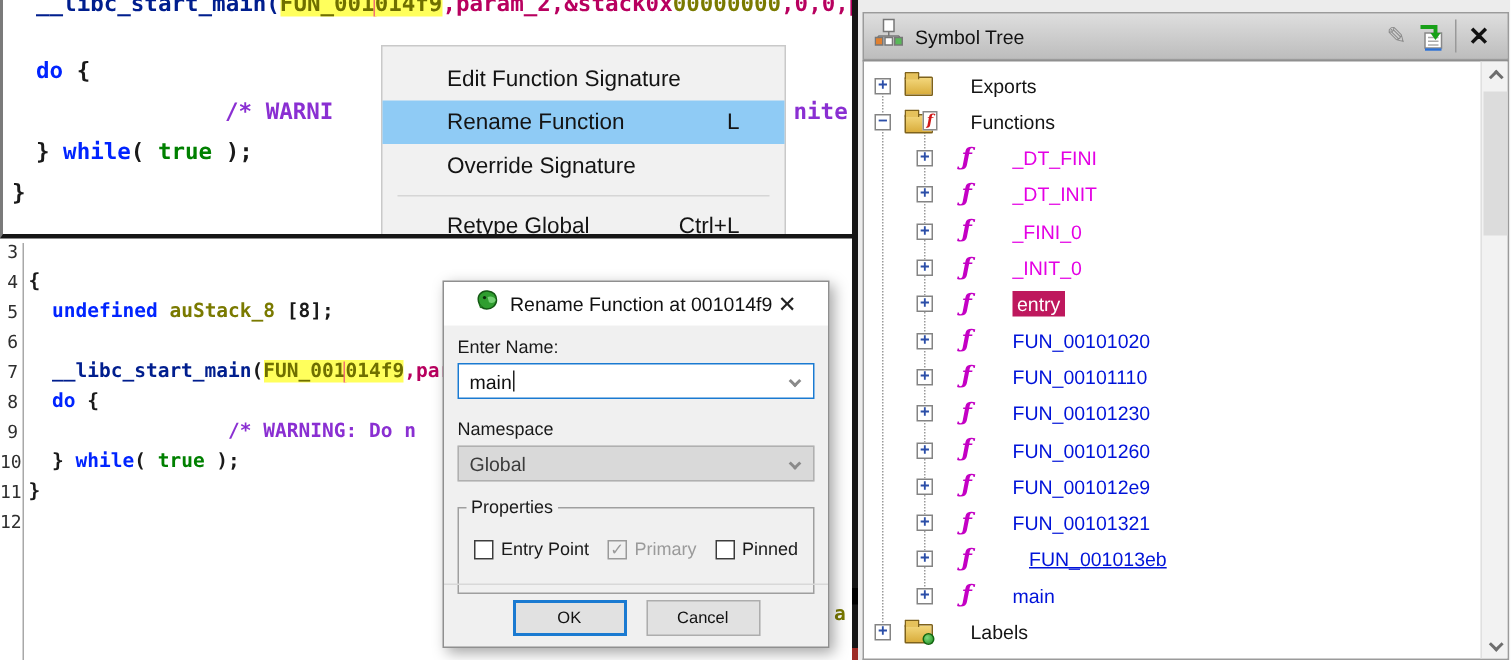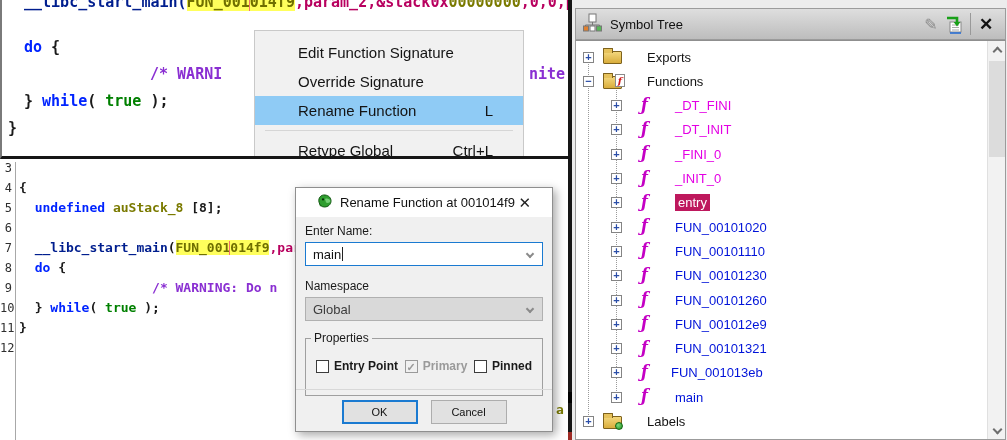--- a/index.html
+++ b/index.html
@@ -99,21 +99,21 @@
   #dlg-body { position:relative; padding:7px 9px 0 9px; height:216px; }
   .dlg-label { font-size:12px; color:#1a1a1a; }
   .combo { height:24px; display:flex; align-items:center; padding:0 7px; font-size:13px; margin-top:4px; position:relative; }
   .combo .chev { border-color:#8a8a8a; width:6px; height:6px; position:absolute; right:9px; top:8px; transform:rotate(45deg); }
   #name-combo { background:#fff; border:1px solid #1a7ad1; color:#111; }
   #ns-combo { background:#d9d9d9; border:1px solid #b0b0b0; color:#3c3c3c; }
   .input-caret { display:inline-block; width:1px; height:14px; background:#222; margin-left:1px; }
   #prop-group { position:relative; margin-top:17px; border:1px solid #9f9f9f; height:58px; }
   #prop-legend { position:absolute; top:-8px; left:5px; background:#f0f0f0; padding:0 3px; font-size:12px; color:#1a1a1a; }
   #prop-row { display:flex; align-items:center; justify-content:space-between; padding:0 10px; margin-top:20px; }
-  .cb-wrap { display:flex; align-items:center; gap:5px; font-size:12px; font-weight:bold; color:#1a1a1a; }
+  .cb-wrap { display:flex; align-items:center; gap:5px; font-size:12px; font-weight:normal; color:#1a1a1a; }
   .cb { width:13px; height:13px; background:#fff; border:1px solid #3c3c3c;
         font-size:11px; line-height:12px; text-align:center; }
   .cb.dis { border-color:#9a9a9a; background:#f0f0f0; color:#9a9a9a; }
   .cb-wrap.dis { color:#9a9a9a; }
   #btn-sep { position:absolute; left:0; right:0; bottom:43px; border-top:1px solid #d8d8d8; }
   #dlg-buttons { position:absolute; left:0; right:0; bottom:9px; display:flex; justify-content:center; gap:13px; }
   .btn { width:76px; height:24px; background:#e1e1e1; border:1px solid #adadad;
          font-size:11px; color:#111; display:flex; align-items:center; justify-content:center; }
   .btn.focus { border:2px solid #1a7ad1; }
 </style>
@@ -129,27 +129,27 @@
         <div class="code-seg" style="left: 148px; top: 65px;"><span class="tk-com">/* WARNI</span></div>
         <div class="code-seg" style="left: 527px; top: 65px; text-align: right;"><span class="tk-com">nite</span></div>
         <div class="code-seg" style="left: 22px; top: 92px;"><span class="tk-pln">} </span><span class="tk-kw">while</span><span class="tk-pln">( </span><span class="tk-grn">true</span><span class="tk-pln"> );</span></div>
         <div class="code-seg" style="left: 6px; top: 119px;"><span class="tk-pln">}</span></div>
       </div>
     <div id="ctx-menu">
         <div class="menu-item">
           <span>Edit Function Signature</span>
           <span></span>
         </div>
+        <div class="menu-item hl">
+          <span>Rename Function</span>
+          <span>L</span>
+        </div>
         <div class="menu-item">
           <span>Override Signature</span>
           <span></span>
-        </div>
-        <div class="menu-item hl">
-          <span>Rename Function</span>
-          <span>L</span>
         </div>
         <div class="menu-sep"></div>
         <div class="menu-item">
           <span>Retype Global</span>
           <span>Ctrl+L</span>
         </div>
       </div>
   </div>
 
   <div id="bottom-code" class="code-panel">
@@ -277,21 +277,21 @@
             <span class="tree-label c-blue" style="left: 99px;">FUN_001012e9</span>
           </div>
           <div class="tree-row" style="top: 295.6px;">
             <span class="exp" style="left: 35px;">+</span>
             <span class="fico" style="position: absolute; left: 65px; top: 4px;">ƒ</span>
             <span class="tree-label c-blue" style="left: 99px;">FUN_00101321</span>
           </div>
           <div class="tree-row" style="top: 319.9px;">
             <span class="exp" style="left: 35px;">+</span>
             <span class="fico" style="position: absolute; left: 65px; top: 4px;">ƒ</span>
-            <span class="tree-label c-blue" style="left: 95px;">FUN_001013eb</span>
+            <span class="tree-label c-blue" style="left: 110px; text-decoration: underline;">FUN_001013eb</span>
           </div>
           <div class="tree-row" style="top: 344.2px;">
             <span class="exp" style="left: 35px;">+</span>
             <span class="fico" style="position: absolute; left: 65px; top: 4px;">ƒ</span>
             <span class="tree-label c-blue" style="left: 99px;">main</span>
           </div>
           <div class="tree-row" style="top: 368.5px;">
             <span class="exp" style="left: 7px;">+</span>
             <span style="position: absolute; left: 27px; top: 6px;">
               <span class="folder"></span>

